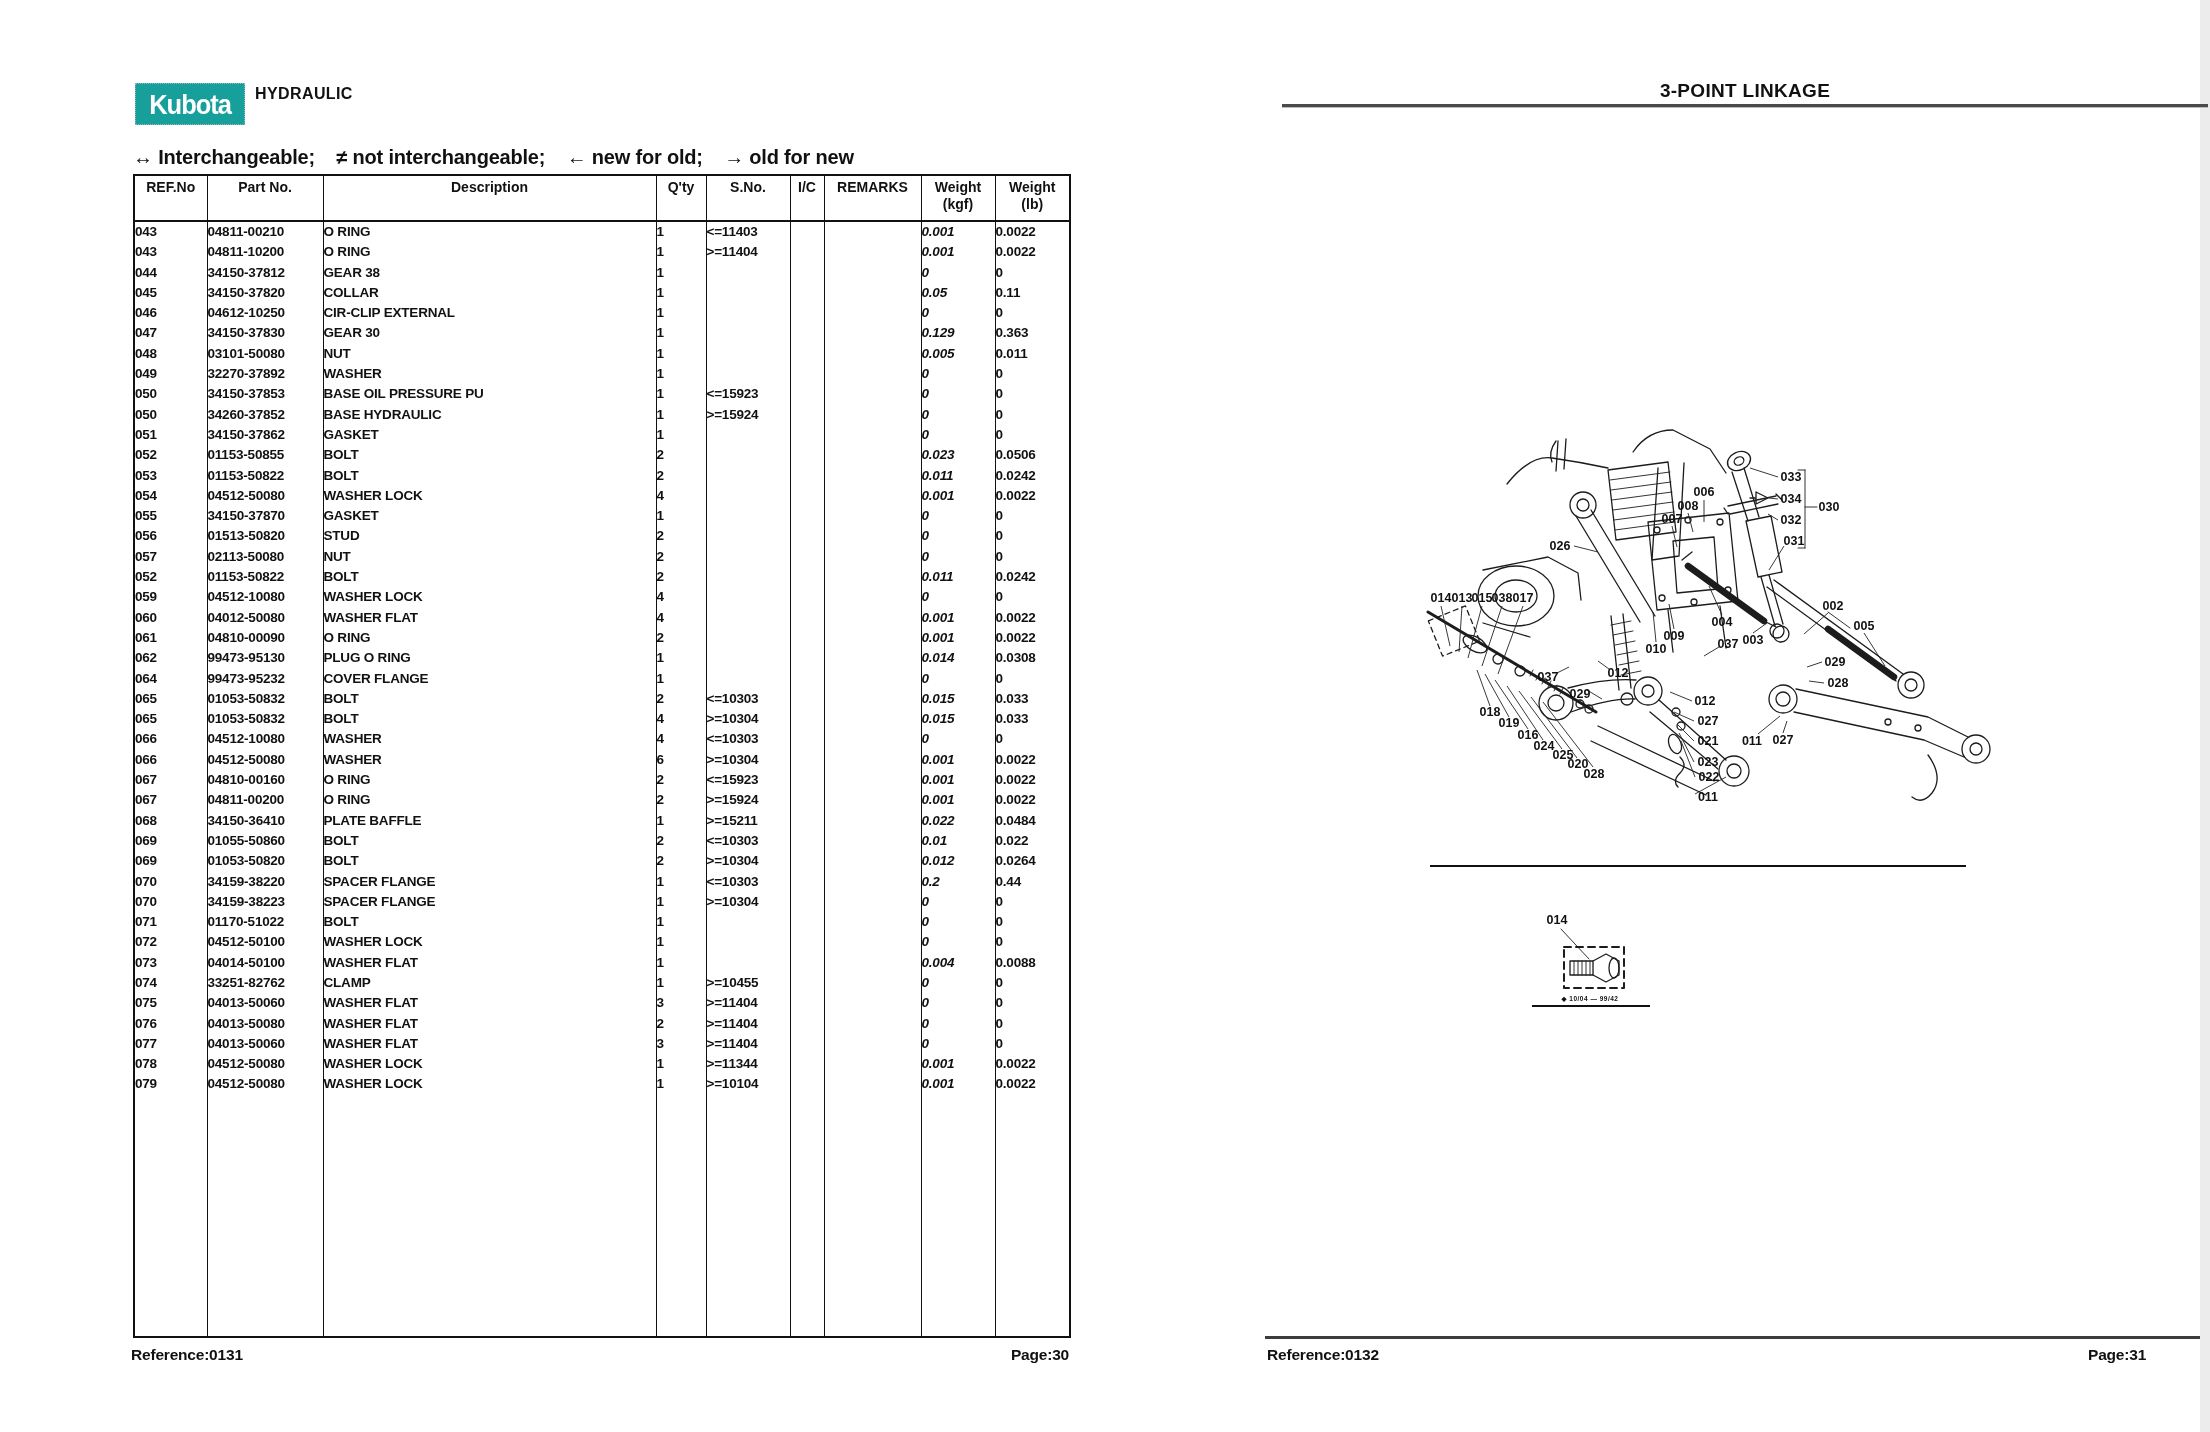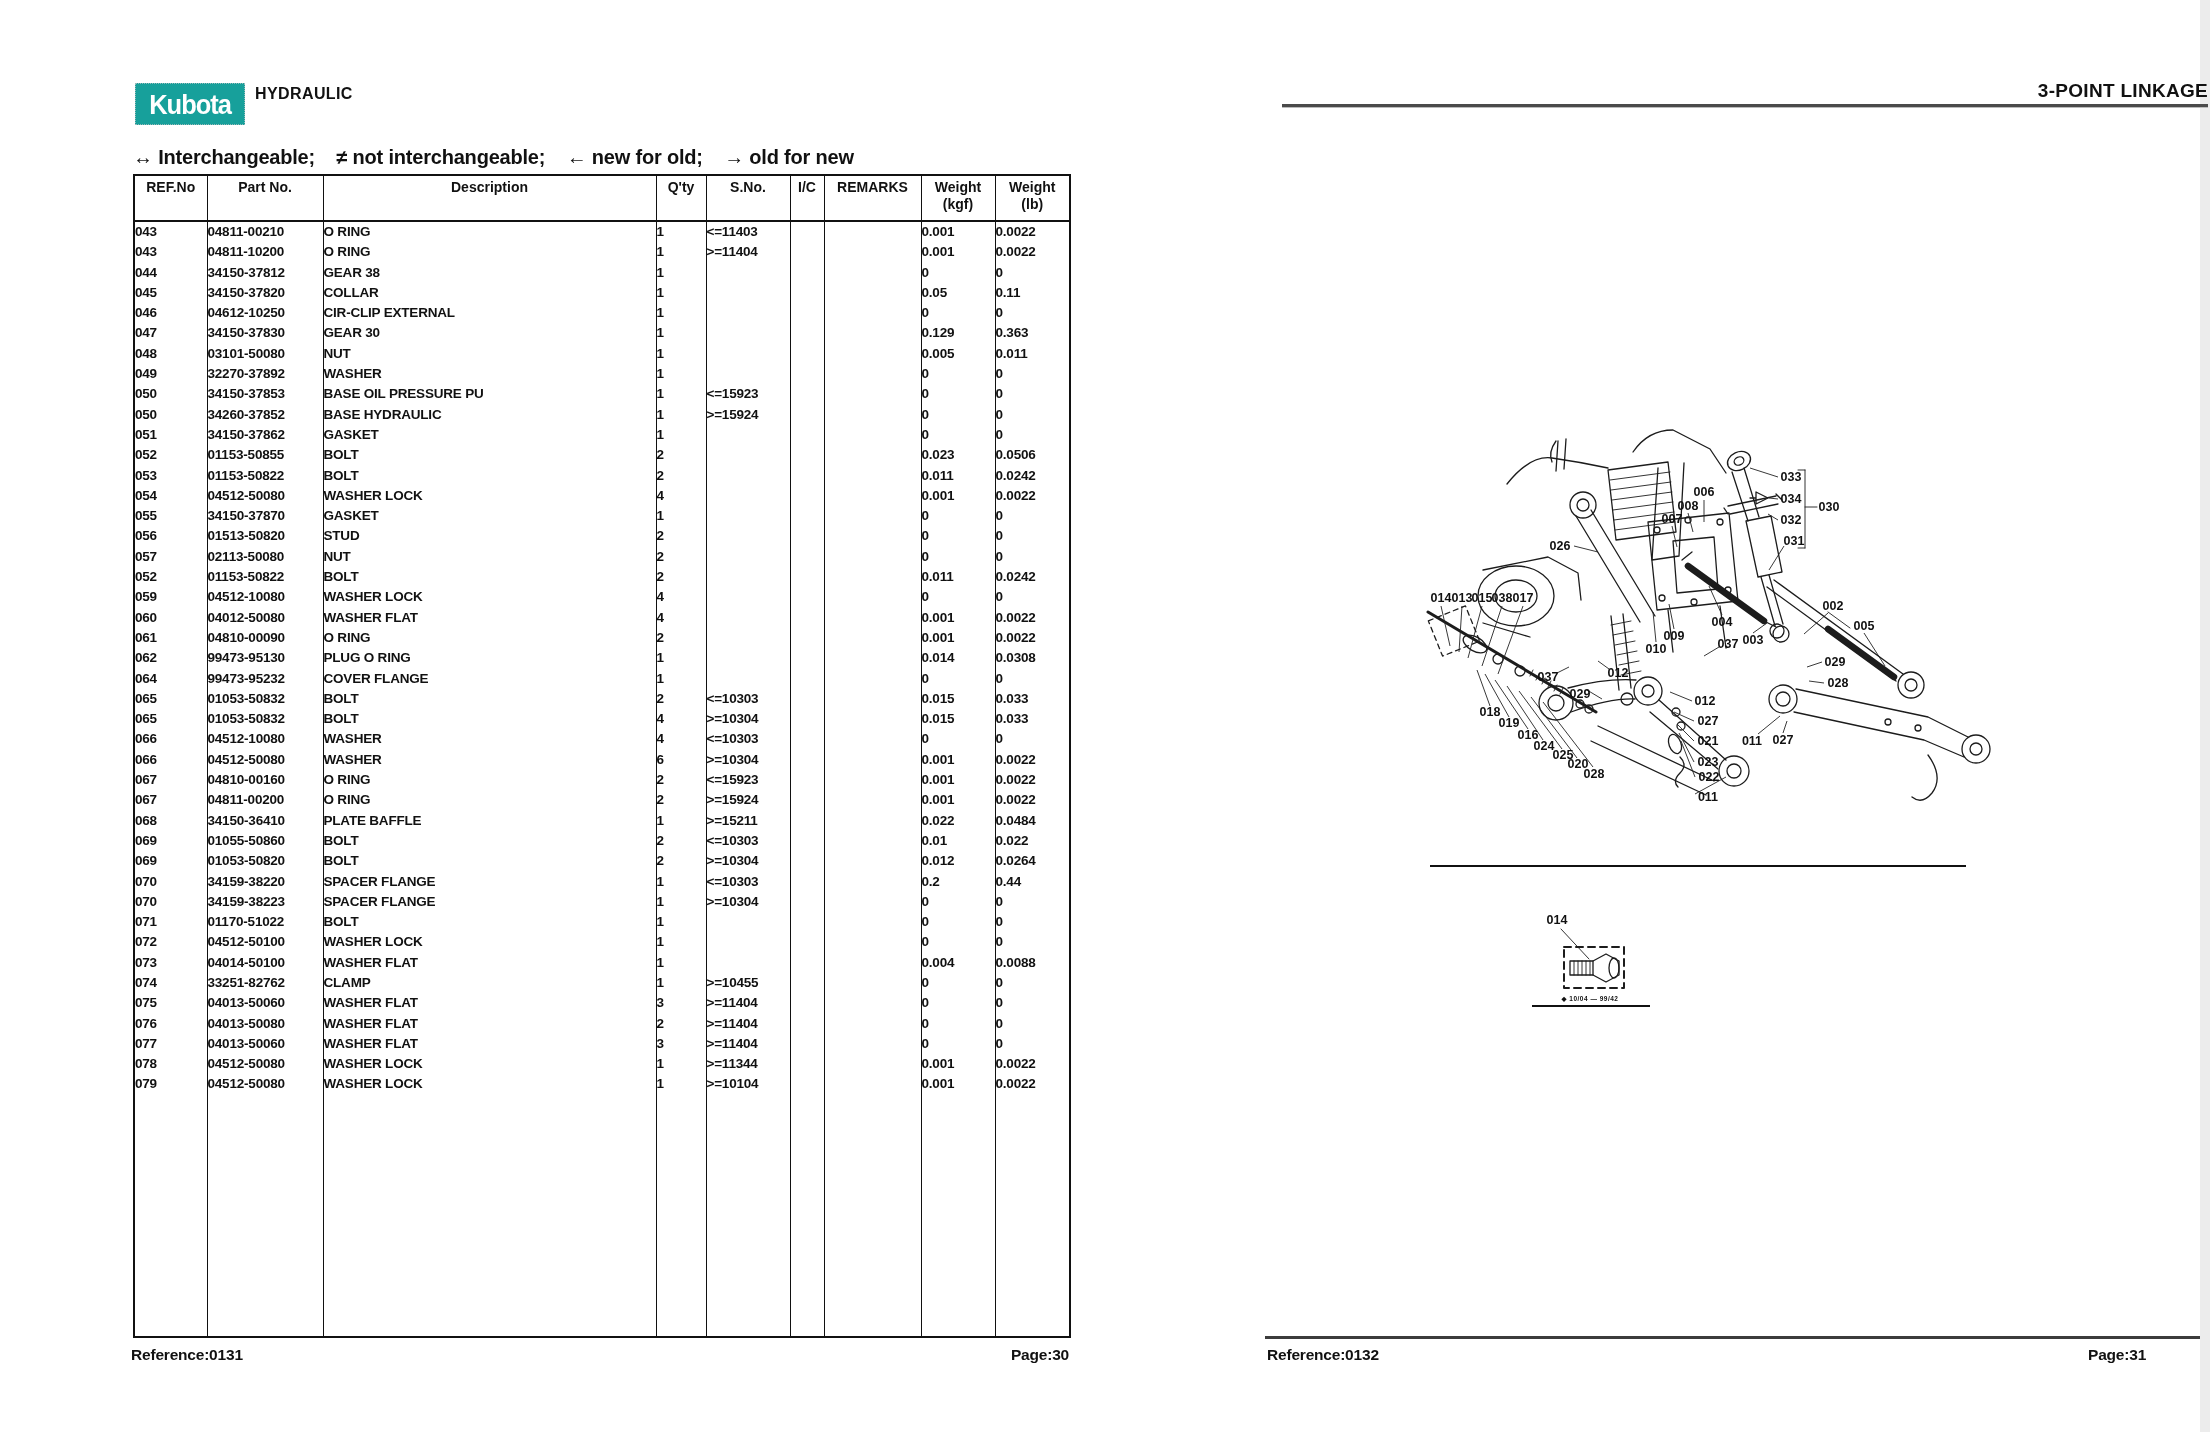--- a/index.html
+++ b/index.html
@@ -44,31 +44,31 @@
   table.parts th{
     border-bottom:2px solid #111;height:41px;vertical-align:top;
     font-size:14px;text-align:center;padding-top:3px;line-height:17px;
   }
   table.parts td{
     height:20.3px;line-height:20.3px;font-size:13.5px;letter-spacing:-.2px;
     text-align:left;vertical-align:middle;
   }
   td.c0{padding-left:8px;}  td.c1{padding-left:10px;} td.c2{padding-left:10px;}
   td.c3{padding-left:14px;} td.c4{padding-left:7px;}  td.c5{padding-left:4px;}
-  td.c6{padding-left:4px;}  td.c7{padding-left:8px;}  td.c8{padding-left:8px;}
+  td.c6{padding-left:4px;}  td.c7{padding-left:8px;font-style:italic;}  td.c8{padding-left:8px;}
   tr.filler td{height:auto;}
   
   .footer-text{font-size:15.5px;font-weight:bold;letter-spacing:-.2px;}
   #lp-ref{left:131px;top:1346px;}
   #lp-page{left:990px;top:1346px;width:79px;text-align:right;}
   #rp-ref{left:139px;top:1346px;}
   #rp-page{left:960px;top:1346px;width:106px;text-align:left;}
   .rp-footer-rule{left:137px;top:1336px;width:935px;height:3px;background:#3c3c3c;}
   
-  .rp-title{left:154px;top:80px;width:926px;text-align:right;font-size:19px;font-weight:bold;letter-spacing:.3px;}
+  .rp-title{left:154px;top:80px;width:926px;text-align:center;font-size:19px;font-weight:bold;letter-spacing:.3px;}
   .rp-header-rule{left:154px;top:104px;width:926px;height:3px;background:#4a4a4a;border-bottom:1px solid #bbb;}
   
   svg.diagram{position:absolute;left:0;top:0;}
   .lw{stroke:#1c1c1c;stroke-width:1.3;fill:none;stroke-linecap:round;stroke-linejoin:round;}
   .lw .thick{stroke-width:6.5;}
   .lw .thick2{stroke-width:3;}
   .lw .thin{stroke-width:.9;}
   .lw .dashed{stroke-dasharray:5 4;}
   .lw .dashed2{stroke-dasharray:7 5;stroke-width:2;}
   .leaders{stroke:#222;stroke-width:.9;fill:none;}

